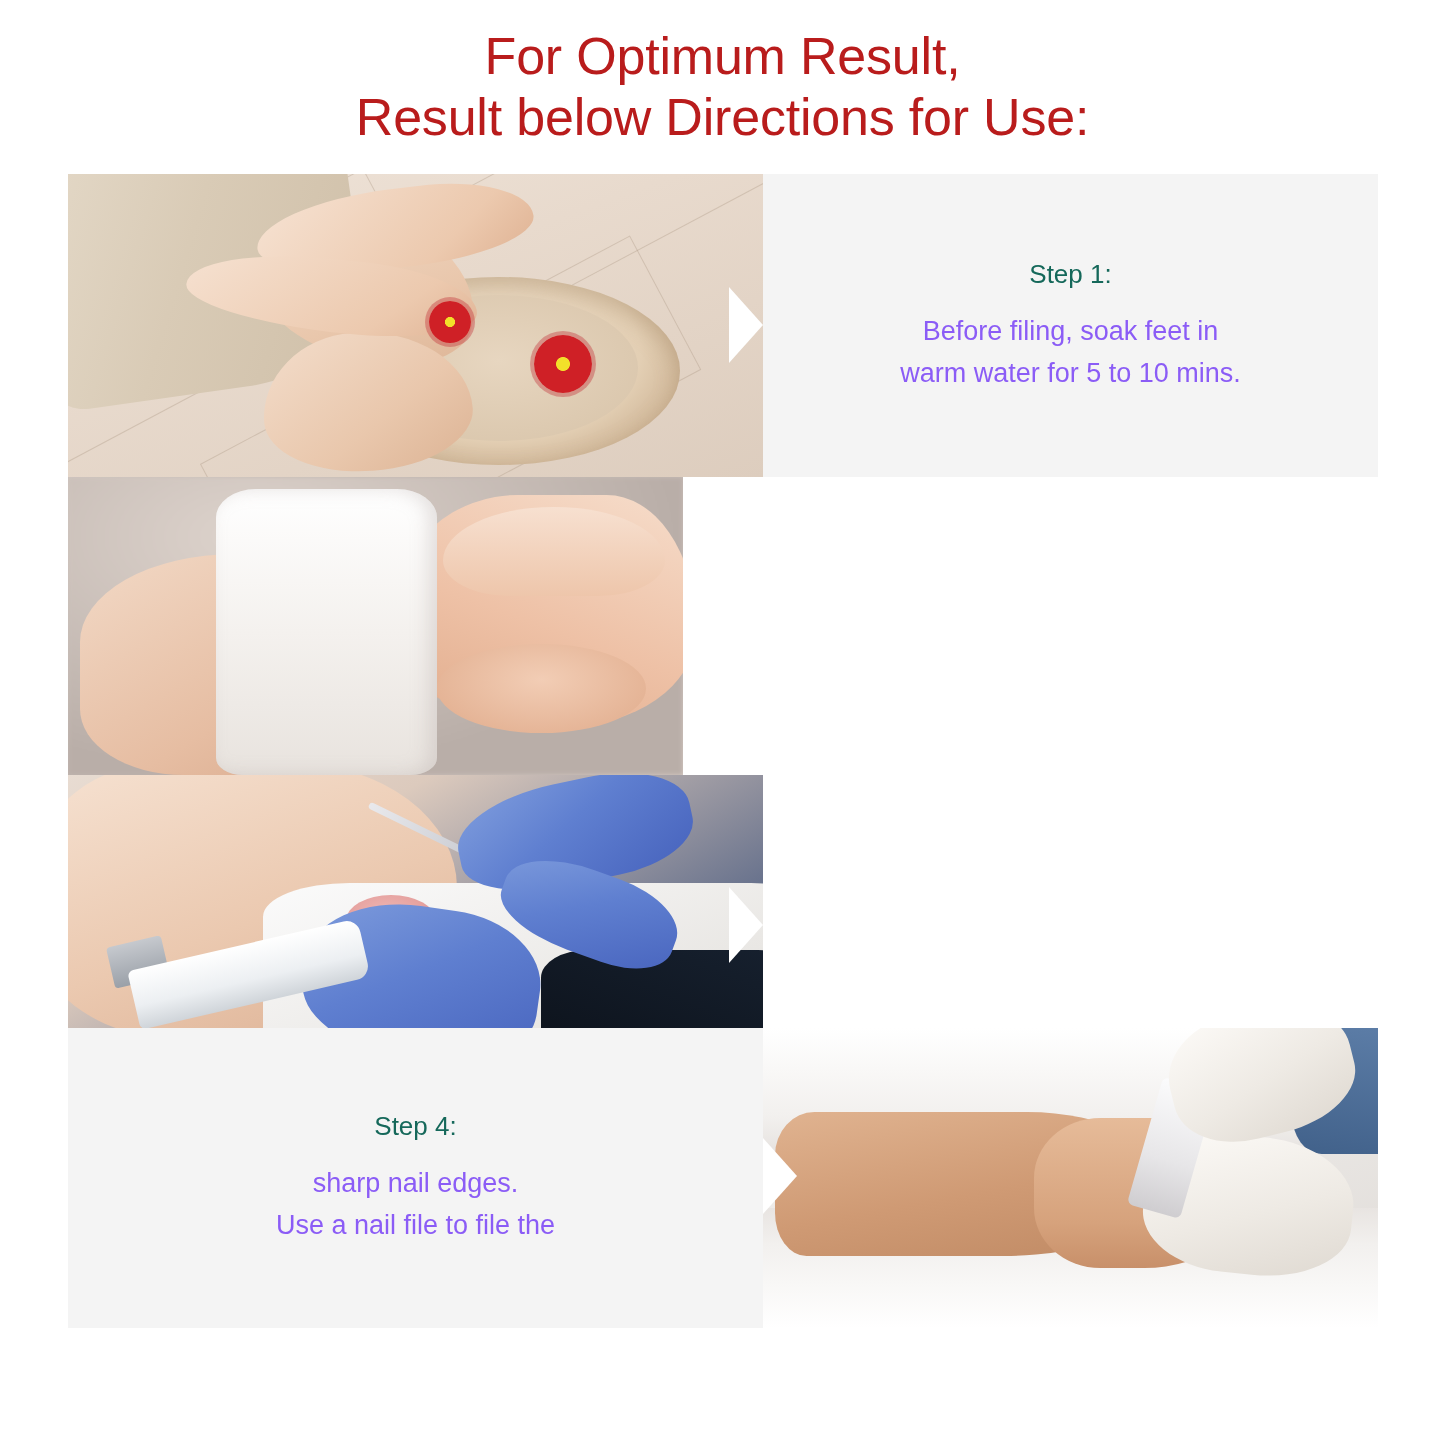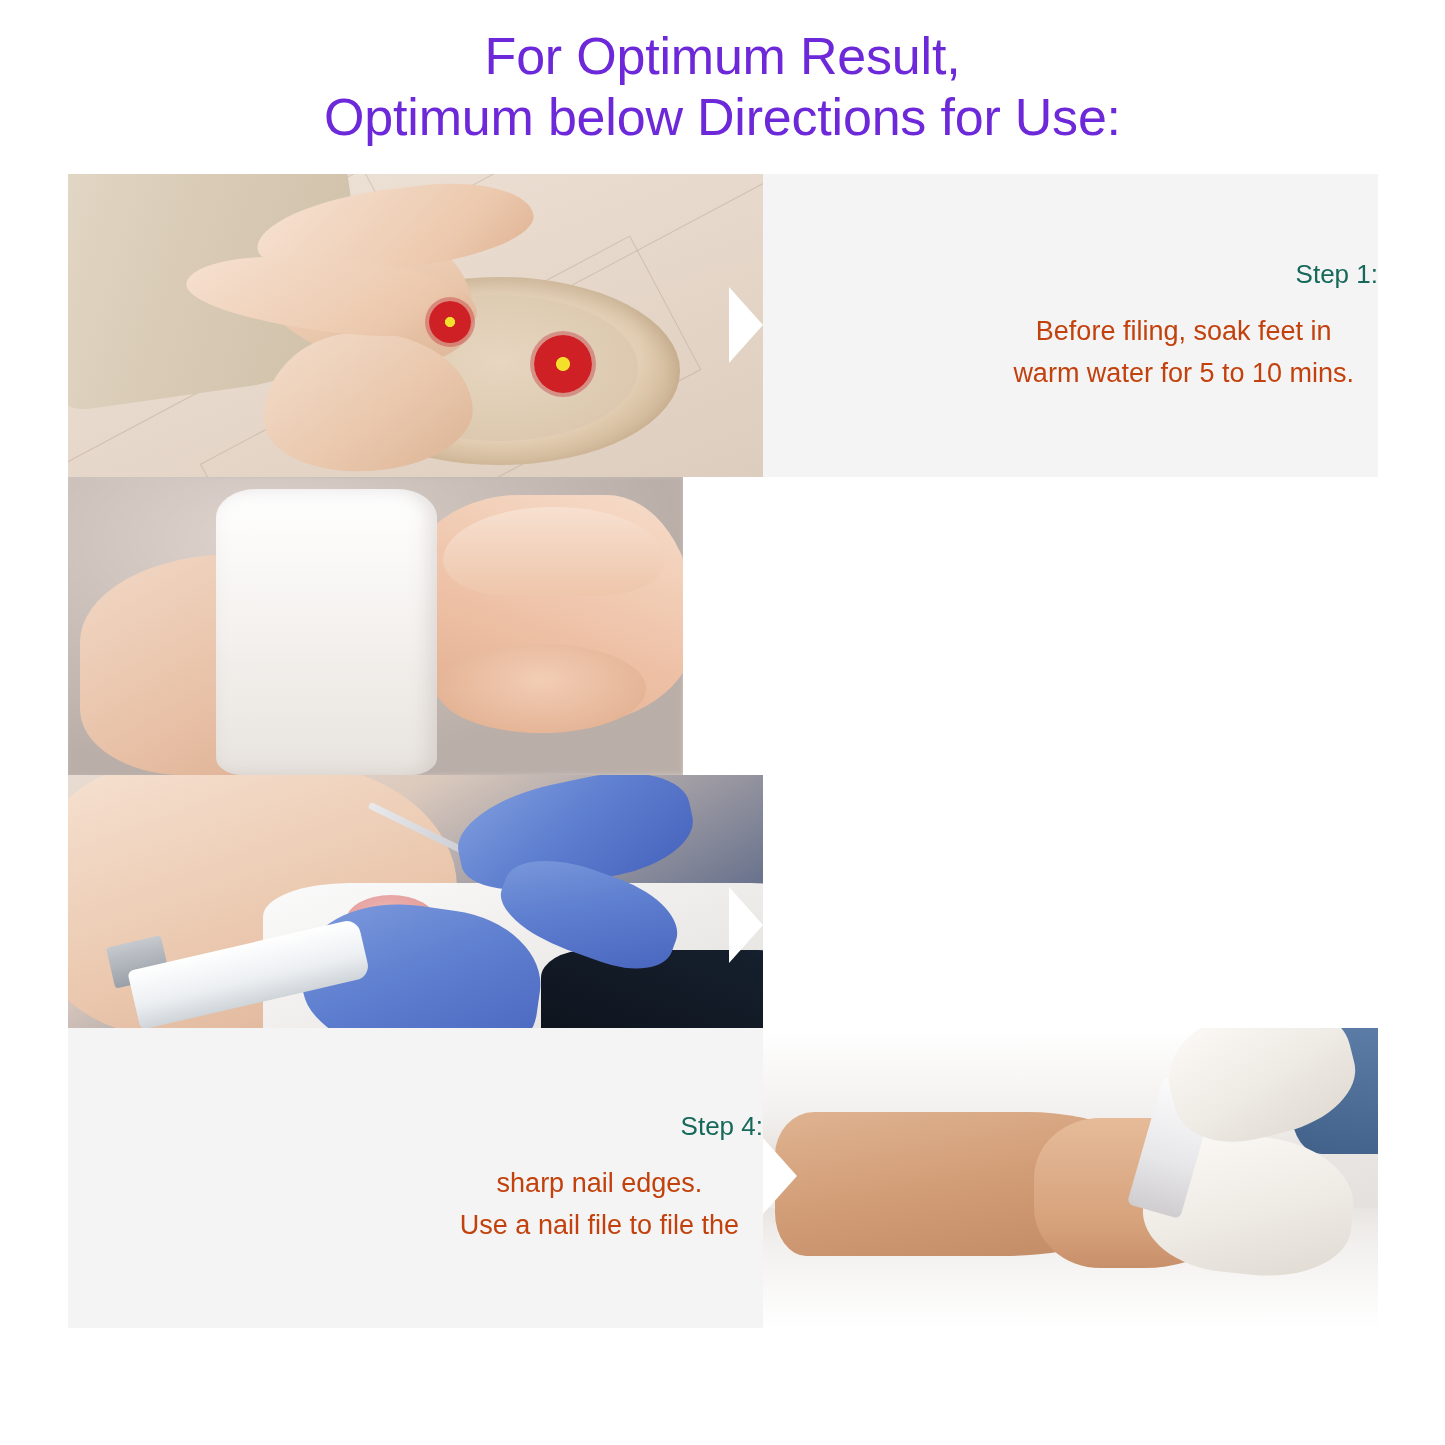--- a/index.html
+++ b/index.html
@@ -21,21 +21,21 @@
 
   
   .title-block {
     position: absolute;
     left: 0;
     top: 26px;
     width: 1445px;
     text-align: center;
   }
   .title-line {
-    color: #6d28d9;
+    color: #b91c1c;
     font-size: 52px;
     line-height: 61px;
     font-weight: 400;
     letter-spacing: -0.2px;
     white-space: nowrap;
   }
 
   
   .grid {
     position: absolute;
@@ -62,32 +62,32 @@
     overflow: hidden;
   }
   .cell-left  { width: 695px; }
   .cell-right { width: 615px; }
 
   
   .text-panel {
     background: #F4F4F4;
     display: flex;
     flex-direction: column;
-    align-items: flex-end;
+    align-items: center;
     justify-content: center;
   }
   .step-label {
     color: #15685A;
     font-size: 26px;
     line-height: 32px;
     font-weight: 400;
     margin-bottom: 20px;
   }
   .step-body {
-    color: #c2410c;
+    color: #8b5cf6;
     font-size: 27px;
     line-height: 42px;
     font-weight: 400;
     text-align: center;
     padding: 0 24px;
   }
 
   
   .photo { position: relative; overflow: hidden; background:#d9cdc2; }
   .photo-inner { position: absolute; inset: 0; }
@@ -270,21 +270,21 @@
     border-left: 34px solid #ffffff;
   }
 </style>
 </head>
 <body>
 
 <div class="page">
 
   <div class="title-block">
     <div class="title-line">For Optimum Result,</div>
-    <div class="title-line">Optimum below Directions for Use:</div>
+    <div class="title-line">Result below Directions for Use:</div>
   </div>
 
   <div class="grid">
 
     <div class="row row-1">
       <div class="cell cell-left photo p1">
         <div class="photo-inner">
           <div class="tile-c"></div>
           <div class="tile-a"></div>
           <div class="tile-b"></div>

